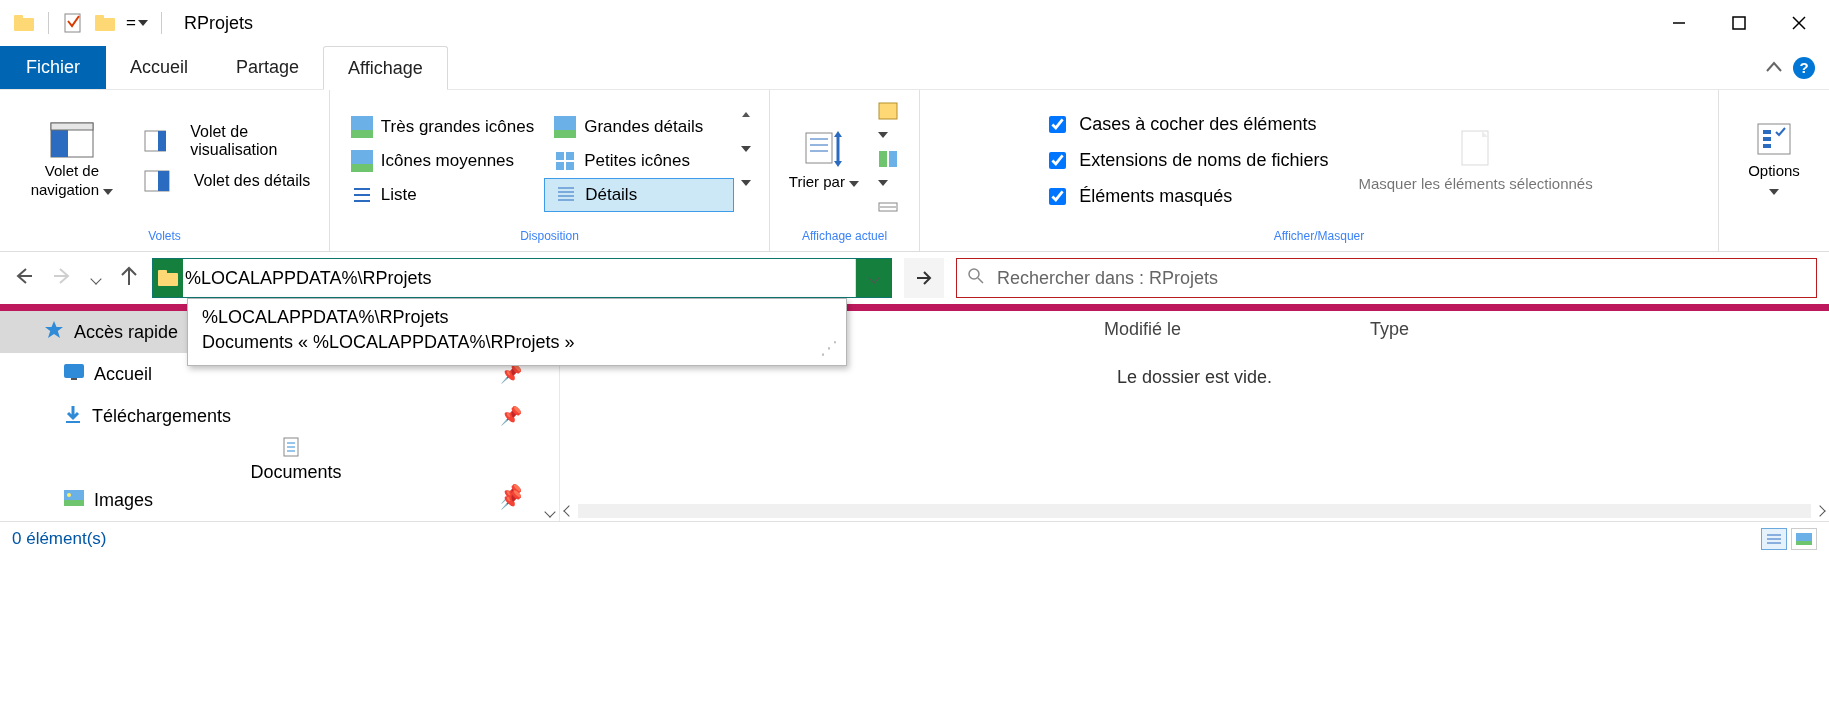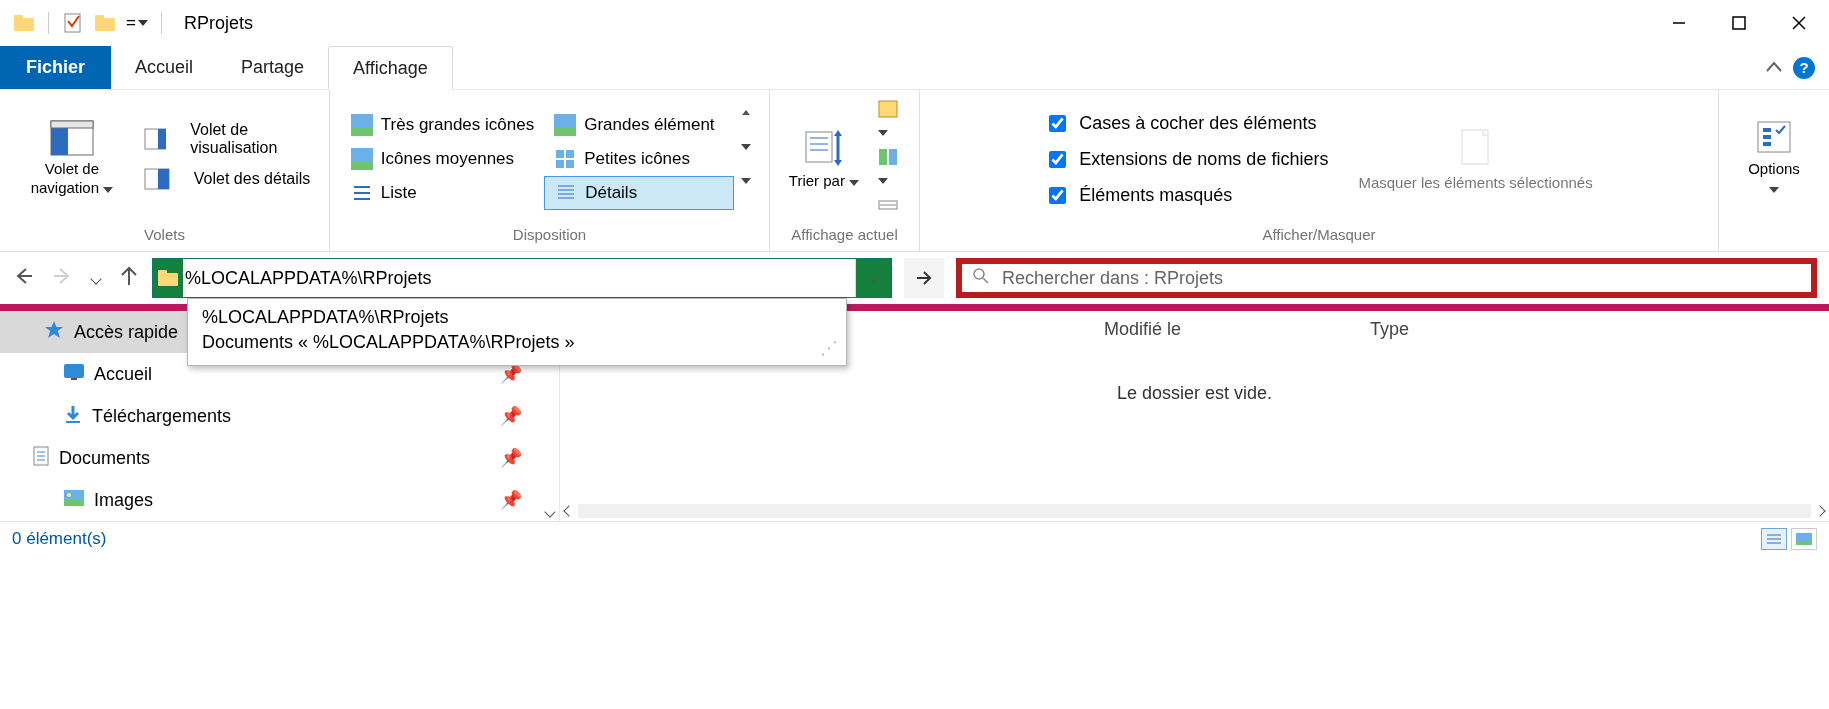--- a/index.html
+++ b/index.html
@@ -22,61 +22,61 @@
   .qat-icon{width:24px;height:24px;display:flex;align-items:center;justify-content:center;}
   .qat-sep{width:1px;height:22px;background:#ccc;margin:0 4px;}
   .titlebar .title{margin-left:18px;font-size:18px;}
   .titlebar .winbtns{margin-left:auto;display:flex;}
   .winbtn{width:60px;height:46px;display:flex;align-items:center;justify-content:center;}
   .winbtn svg{stroke:#000;}
   
   
   .menutabs{height:44px;display:flex;align-items:stretch;border-bottom:1px solid #e8e8e8;}
   .menutabs .tab{padding:0 24px;display:flex;align-items:center;font-size:18px;color:#222;}
-  .menutabs .tab.file{background:#0066b3;color:#fff;padding:0 26px;font-weight:bold;}
+  .menutabs .tab.file{background:#0066b3;color:#fff;padding:0 26px;}
   .menutabs .tab.active{background:#fff;border:1px solid #d9d9d9;border-bottom:1px solid #fff;margin-bottom:-1px;border-top-left-radius:3px;border-top-right-radius:3px;}
   .menutabs .right{margin-left:auto;display:flex;align-items:center;gap:10px;padding-right:14px;}
   
   
   .ribbon{background:#fff;display:flex;border-bottom:1px solid #ddd;}
   .group{border-right:1px solid #e0e0e0;padding:6px 10px 2px 10px;display:flex;flex-direction:column;align-items:center;}
   .group .body{display:flex;align-items:center;gap:10px;flex:1;}
-  .group .label{font-size:15px;color:#737373;padding:4px 0 6px;}
+  .group .label{font-size:12px;color:#3b82f6;padding:4px 0 6px;}
   .bigbtn{display:flex;flex-direction:column;align-items:center;justify-content:center;text-align:center;font-size:15px;min-width:88px;line-height:1.25;gap:4px;}
   .smallrow{display:flex;align-items:center;gap:24px;font-size:16px;height:34px;}
   .check{display:flex;align-items:center;gap:10px;font-size:18px;height:30px;}
   .check input{width:17px;height:17px;}
   .layout-grid{display:grid;grid-template-columns:auto auto auto;grid-template-rows:repeat(3,34px);}
   .layout-opt{display:flex;align-items:center;gap:8px;padding:0 10px;font-size:17px;min-width:190px;}
   .layout-opt.selected{background:var(--hover);border:1px solid #3d9be9;}
   .layout-scroll{width:24px;display:flex;flex-direction:column;justify-content:space-between;align-items:center;font-size:11px;color:#555;padding:2px 0;height:102px;}
   .mini{width:22px;height:22px;}
   
   
   .navbar{display:flex;align-items:center;height:52px;padding:6px 12px;gap:12px;position:relative;}
   .nav-arrows{display:flex;align-items:center;gap:18px;color:#555;}
   .addressbox{flex:0 0 740px;height:40px;border:1px solid #0f766e;display:flex;align-items:center;background:#15803d;position:relative;}
   .addressbox .foldericon{width:30px;display:flex;align-items:center;justify-content:center;}
   .addressbox input{flex:1;border:none;outline:none;font-size:18px;font-family:inherit;height:100%;}
   .addressbox .dd{width:36px;height:100%;display:flex;align-items:center;justify-content:center;border-left:1px solid #ddd;}
   .gobtn{width:40px;height:40px;background:#f4f4f4;display:flex;align-items:center;justify-content:center;}
-  .searchbox{flex:1;height:40px;border:6px solid #b91c1c;display:flex;align-items:center;padding:0 10px;gap:12px;color:#666;font-size:18px;}
+  .searchbox{flex:1;height:40px;border:1px solid #b91c1c;display:flex;align-items:center;padding:0 10px;gap:12px;color:#666;font-size:18px;}
   
   
   .addr-popup{position:absolute;top:39px;left:34px;width:660px;background:#fff;border:1px solid #b6b6b6;box-shadow:2px 3px 6px rgba(0,0,0,.25);padding:6px 14px 10px;font-size:18px;z-index:50;}
   .addr-popup .line{padding:2px 0;}
   .addr-popup .grip{position:absolute;right:8px;bottom:6px;color:#bbb;}
   
   
   .content{display:flex;height:calc(100% - 46px - 44px - 162px - 52px - 34px);border-top:7px solid #be185d;}
   .sidebar{width:560px;border-right:1px solid #e8e8e8;overflow:hidden;position:relative;}
   .tree-item{display:flex;align-items:center;height:42px;font-size:18px;}
   .tree-item .pin{margin-left:auto;margin-right:36px;color:#7c7c7c;}
   .tree-item.qa{background:#d9d9d9;}
-  .main{flex:1;display:flex;flex-direction:column;gap:16px;}
+  .main{flex:1;display:flex;flex-direction:column;}
   .colheaders{display:flex;height:36px;align-items:center;font-size:18px;color:#444;}
   .colheaders .col{padding:0 14px;border-right:1px solid transparent;}
   .colheaders .col.name{width:530px;border-left:1px solid #eee;}
   .colheaders .col.mod{width:266px;}
   .empty{flex:1;display:flex;justify-content:center;padding-top:20px;color:#333;font-size:18px;}
   
   
   .status{height:34px;border-top:1px solid #e0e0e0;display:flex;align-items:center;font-size:17px;padding:12px 12px;color:#0056a6;}
   .status .views{margin-left:auto;display:flex;gap:4px;}
   .viewbtn{width:26px;height:22px;border:1px solid #ccc;display:flex;align-items:center;justify-content:center;}
@@ -195,21 +195,21 @@
               <rect width="22" height="22" fill="#6cb0e8"></rect>
               <rect y="14" width="22" height="8" fill="#6ec56e"></rect>
             </svg>
           <span>Très grandes icônes</span>
           </div>
         <div class="layout-opt">
           <svg class="mini">
               <rect width="22" height="22" fill="#6cb0e8"></rect>
               <rect y="14" width="22" height="8" fill="#6ec56e"></rect>
             </svg>
-          <span>Grandes élément</span>
+          <span>Grandes détails</span>
           </div>
         <div class="layout-scroll">
             <span class="caret-up"></span>
           </div>
         <div class="layout-opt">
           <svg class="mini">
               <rect width="22" height="22" fill="#6cb0e8"></rect>
               <rect y="14" width="22" height="8" fill="#6ec56e"></rect>
             </svg>
           <span>Icônes moyennes</span>
@@ -396,21 +396,21 @@
       <span class="pin">📌</span>
     </div>
     <div class="tree-item" style="padding-left:64px;">
       <span style="margin-right:10px;"><svg width="18" height="20">
             <path d="M9 2 L9 13 M4 9 L9 14 L14 9" stroke="#2f8ad8" stroke-width="3" fill="none"></path>
             <line x1="2" y1="18" x2="16" y2="18" stroke="#2f8ad8" stroke-width="2"></line>
           </svg></span>
       <span>Téléchargements</span>
       <span class="pin">📌</span>
     </div>
-    <div class="tree-item" style="padding-left:33px;">
+    <div class="tree-item" style="padding-left:33px;flex-direction:column;">
       <span style="margin-right:10px;"><svg width="16" height="20">
             <rect x="1" y="1" width="14" height="18" fill="#fff" stroke="#888"></rect>
             <line x1="4" y1="6" x2="12" y2="6" stroke="#2f8ad8"></line>
             <line x1="4" y1="10" x2="12" y2="10" stroke="#2f8ad8"></line>
             <line x1="4" y1="14" x2="12" y2="14" stroke="#2f8ad8"></line>
           </svg></span>
       <span>Documents</span>
       <span class="pin">📌</span>
     </div>
     <div class="tree-item" style="padding-left:64px;">

